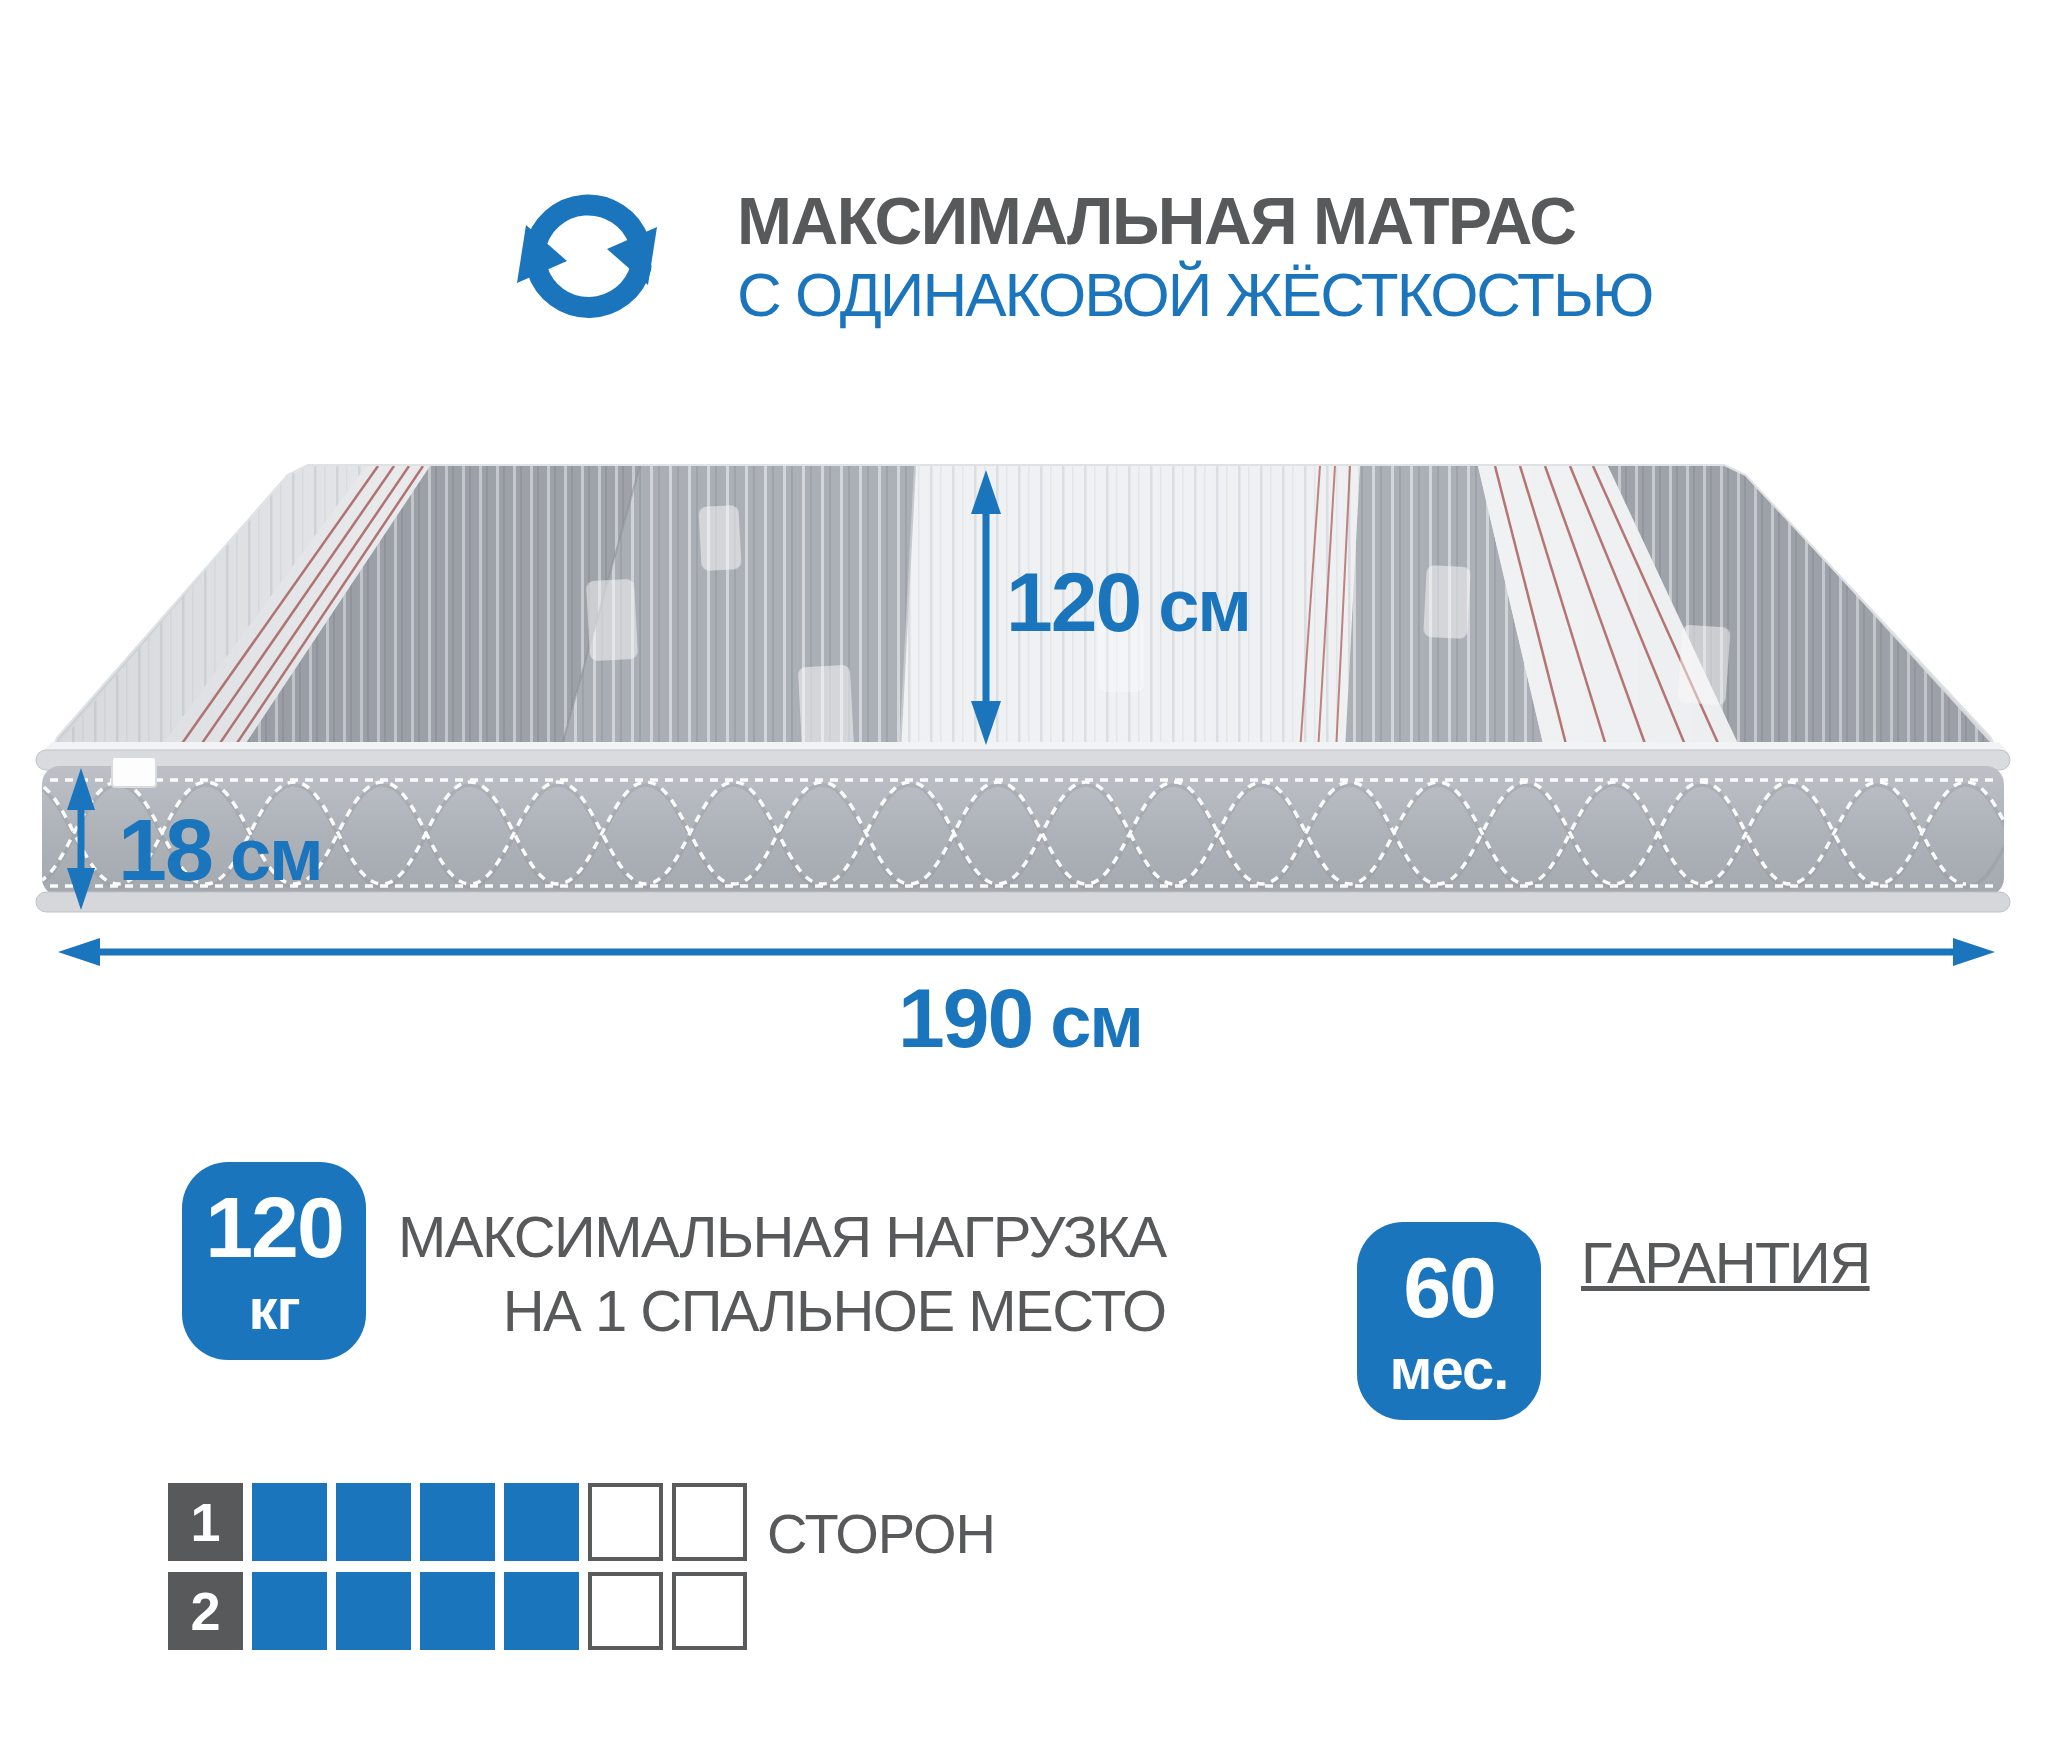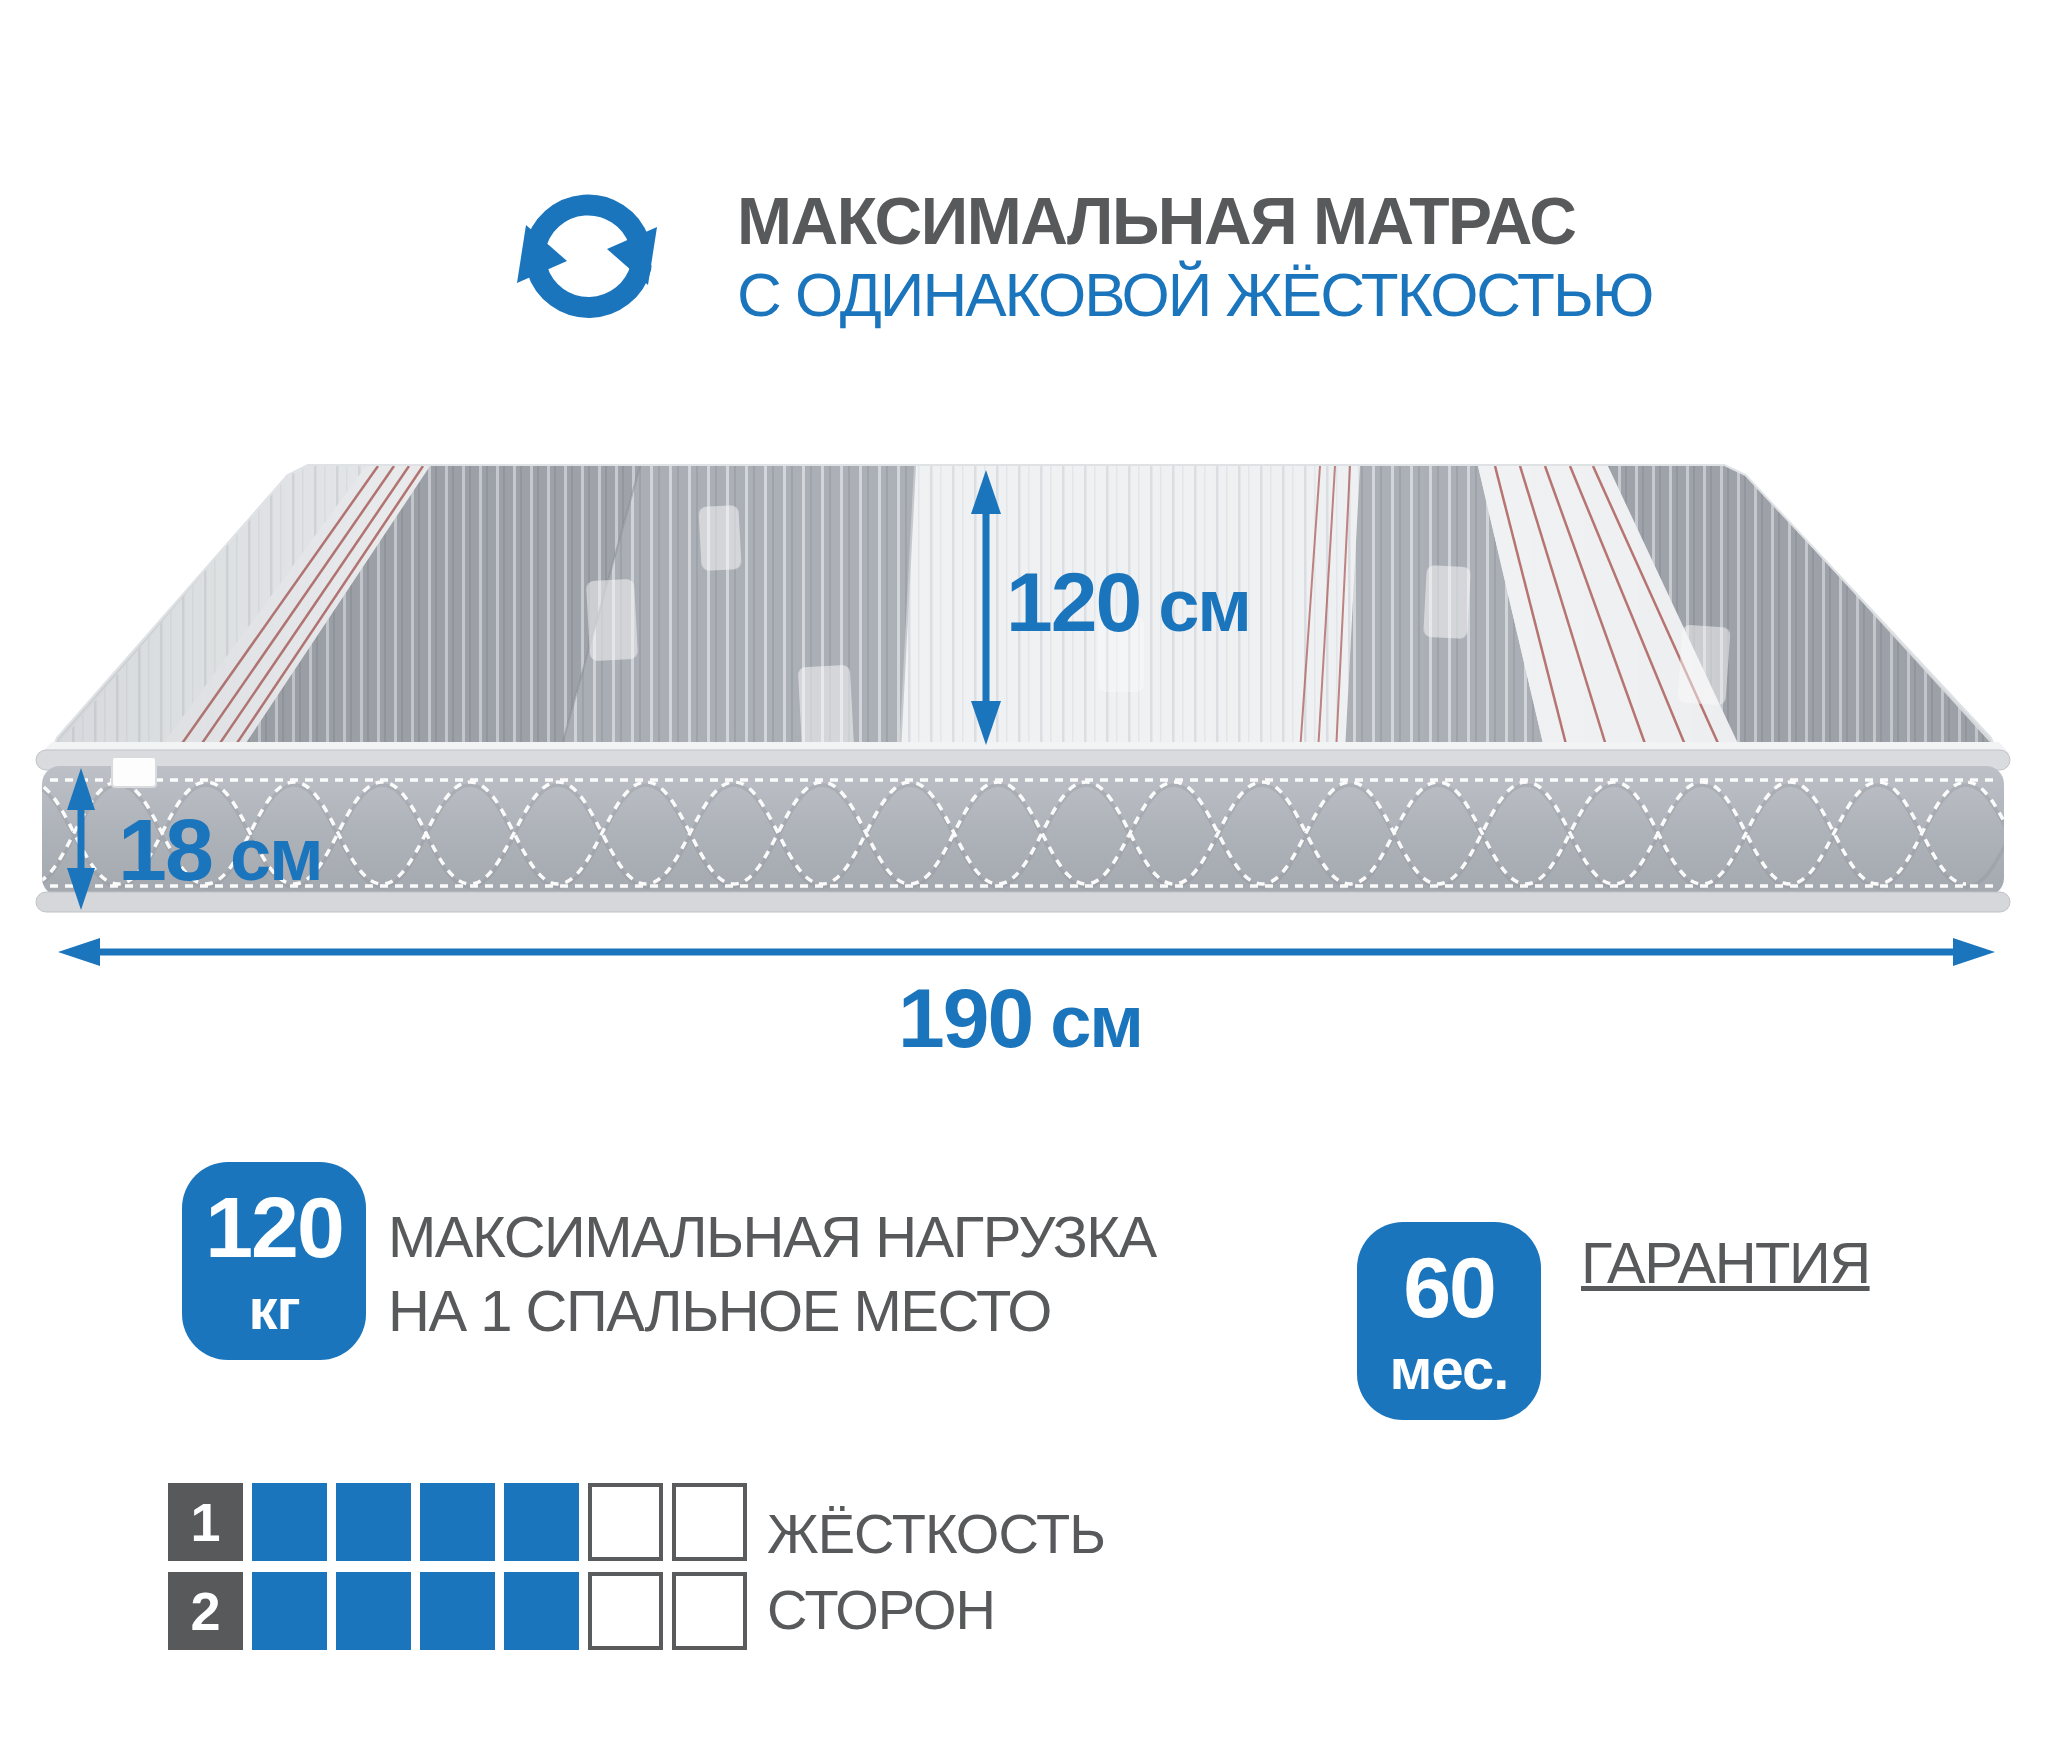--- a/index.html
+++ b/index.html
@@ -22,21 +22,21 @@
     background:#1b75bc;border-radius:46px;color:#fff;
     display:flex;flex-direction:column;align-items:center;justify-content:center;
   }
   .badge .val{font-size:86px;font-weight:bold;line-height:1;letter-spacing:-2px;}
   .badge .unit{font-size:58px;font-weight:bold;line-height:1;margin-top:10px;letter-spacing:-1px;}
   .badge-max-load{left:182px;top:1162px;width:184px;height:198px;}
   .badge-warranty{left:1357px;top:1222px;width:184px;height:198px;}
   .badge-caption{
     color:#58595b;font-size:58px;line-height:74px;letter-spacing:-1.5px;white-space:nowrap;
   }
-  .caption-load{left:388px;top:1200px;}
+  .caption-load{left:398px;top:1200px;text-align:right;}
   .caption-warranty{left:1581px;top:1234px;line-height:1;text-decoration:underline;}
   
   .firm-row{display:flex;gap:9px;}
   .firm-row-1{left:168px;top:1483px;}
   .firm-row-2{left:168px;top:1572px;}
   .cell{width:75px;height:78px;box-sizing:border-box;}
   .cell-num{background:#58595b;color:#fff;font-size:54px;font-weight:bold;
     display:flex;align-items:center;justify-content:center;}
   .cell-filled{background:#1b75bc;}
   .cell-empty{background:#fff;border:4px solid #5a5b5d;}
@@ -217,15 +217,14 @@
 <div class="abs firm-row firm-row-2">
   <div class="cell cell-num">2</div>
   <div class="cell cell-filled"></div>
   <div class="cell cell-filled"></div>
   <div class="cell cell-filled"></div>
   <div class="cell cell-filled"></div>
   <div class="cell cell-empty"></div>
   <div class="cell cell-empty"></div>
 </div>
 <div class="abs firm-caption">
-  <div>ЖЁСТКОСТЬ</div>
   <div>СТОРОН</div>
 </div>
 
 </body></html>

